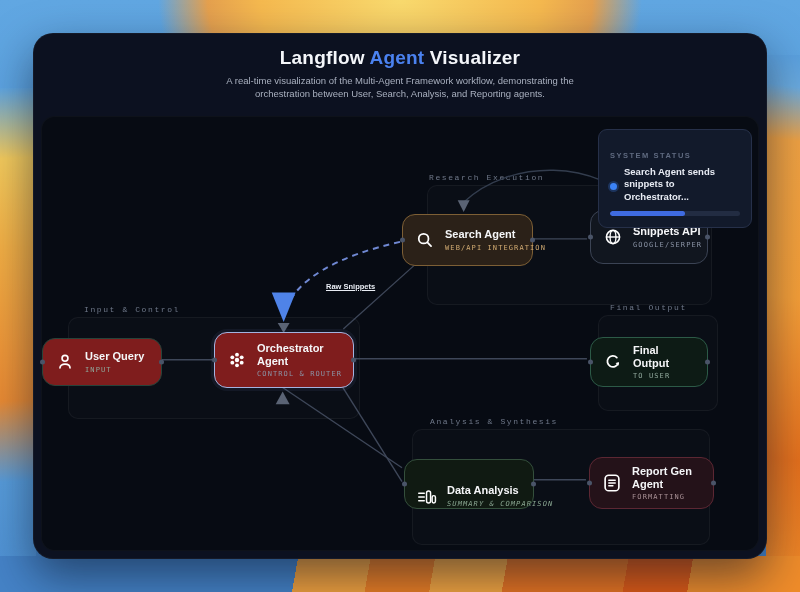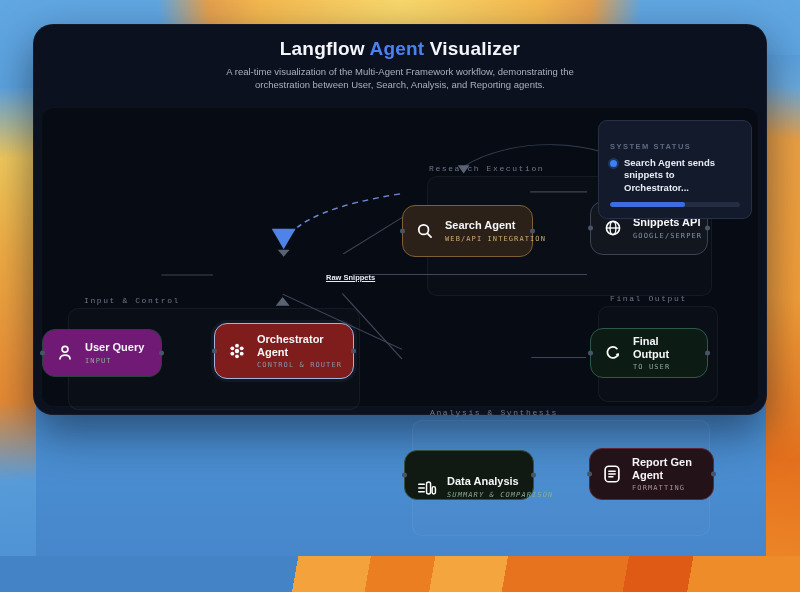--- a/index.html
+++ b/index.html
@@ -12,21 +12,21 @@
       radial-gradient(ellipse 310px 220px at 50% 0%, #f9da6e 0%, #f5b94f 45%, rgba(240,160,66,.92) 62%, rgba(240,160,66,0) 78%),
       linear-gradient(180deg, #61a7e2 0%, #4f97da 60%, #4583c7 100%); }
   .wall-left { position:absolute; left:0; top:88px; width:36px; bottom:0;
     background:linear-gradient(178deg, #5fa5e0 0%, #f3ca5c 14%, #f2ae44 32%, #ee9638 52%, #e88a33 62%, #579bd9 78%, #4d8fd2 100%); }
   .wall-right { position:absolute; right:0; top:55px; width:34px; bottom:0;
     background:linear-gradient(188deg, #5aa0de 0%, #6aaade 6%, #f0a243 16%, #f59f38 45%, #e4701d 75%, #ef8c2a 100%); }
   .wall-bottom { position:absolute; left:0; right:0; bottom:0; height:36px;
     background:linear-gradient(100deg, #4583c7 0%, #4583c7 37%, #f4a23c 37%, #f4a23c 46%, #ec7e22 46%, #ec7e22 54%, #f5a53e 54%, #f5a53e 63%, #e8731f 63%, #e8731f 78%, #df5a14 78%, #df5a14 86%, #ef8c2a 86%, #ef8c2a 100%); }
 
   
-  .app-window { position:absolute; left:33px; top:24px; width:734px; height:391px;
+  .app-window { position:absolute; left:33px; top:33px; width:734px; height:526px;
     background:#0c1120; border-radius:20px; box-shadow:0 18px 45px rgba(10,20,40,.55);
     border:1px solid rgba(255,255,255,.04); }
 
   .app-header { position:absolute; left:0; right:0; top:0; height:82px; text-align:center; padding-top:13px; }
   .app-title { font-size:19px; font-weight:800; color:#f4f6fa; letter-spacing:.2px; }
   .app-title .accent { color:#4b82f0; }
   .app-subtitle { margin-top:6px; font-size:9.5px; color:#a9b0bf; line-height:1.35; }
 
   
   .flow-canvas { position:absolute; left:7px; right:7px; top:82px; bottom:7px;
@@ -37,21 +37,21 @@
 
   .edge-layer { position:absolute; inset:0; width:100%; height:100%; }
 
   
   .node { position:absolute; display:flex; align-items:center; gap:9px; padding:0 11px;
     border-radius:13px; border:1px solid #3b4354; background:#11161f; }
   .node-icon { flex:0 0 auto; display:flex; align-items:center; justify-content:center; }
   .node-title { font-size:11px; font-weight:700; color:#f5f6f8; line-height:1.15; }
   .node-sub { margin-top:3px; font-family:"DejaVu Sans Mono", monospace; font-size:7px; letter-spacing:1.1px; color:#8b94a6; white-space:nowrap; }
 
-  .node-user     { left:0px;   top:221px; width:120px; height:48px; background:#701a75; border-color:#27433a; }
+  .node-user     { left:0px;   top:221px; width:120px; height:48px; background:#7f1d1d; border-color:#27433a; }
   .node-user .node-sub { color:#8fa79b; }
   .node-orch     { left:172px; top:215px; width:140px; height:56px; background:#7f1d1d; border:1.6px solid #a3b3e0;
                    box-shadow:0 0 0 3px rgba(130,155,220,.08); }
   .node-search   { left:360px; top:97px;  width:131px; height:52px; background:#2b2118; border-color:#7d5f35; }
   .node-search .node-sub { color:#d2ab72; }
   .node-ext      { left:548px; top:93px;  width:118px; height:54px; }
   .node-final    { left:548px; top:220px; width:118px; height:50px; background:#0d1b15; border-color:#2c5a47; }
   .node-final .node-sub { color:#90a89c; }
   .node-data     { left:362px; top:342px; width:130px; height:50px; background:#101a12; border-color:#344f3c;align-items:flex-end; }
   .node-data .node-sub { color:#8ba893;font-style:italic; }
@@ -61,21 +61,21 @@
   .port { position:absolute; width:5px; height:5px; border-radius:50%; background:#4a5468; top:50%; transform:translateY(-50%); }
   .port.left  { left:-3px; }
   .port.right { right:-3px; }
 
   .edge-label { position:absolute; left:284px; top:165px; font-size:7.5px; font-weight:700; color:#e9edf4; white-space:nowrap;text-decoration:underline; }
 
   
   .status-panel { position:absolute; left:556px; top:12px; width:154px; padding:21px 11px 11px;
     background:#121a2b; border:1px solid #263049; border-radius:9px; }
   .status-label { font-size:7.5px; font-weight:700; letter-spacing:1.5px; color:#5f6a80; }
-  .status-row { display:flex; gap:7px; margin-top:6px; align-items:flex-start; }
+  .status-row { display:flex; gap:7px; margin-top:6px; align-items:center; }
   .status-dot { flex:0 0 auto; width:7px; height:7px; margin-top:3px; border-radius:50%; background:#3b82f6;
     box-shadow:0 0 0 2px rgba(59,130,246,.25); }
   .status-msg { font-size:9.5px; font-weight:700; color:#e8ecf4; line-height:1.3; }
   .progress-track { margin-top:8px; height:5px; border-radius:3px; background:#222c42; overflow:hidden; }
   .progress-fill { height:100%; border-radius:3px; background:#3f6be0; width:0; }
 
   svg.icon { display:block; }
 </style>
 </head>
 <body>

